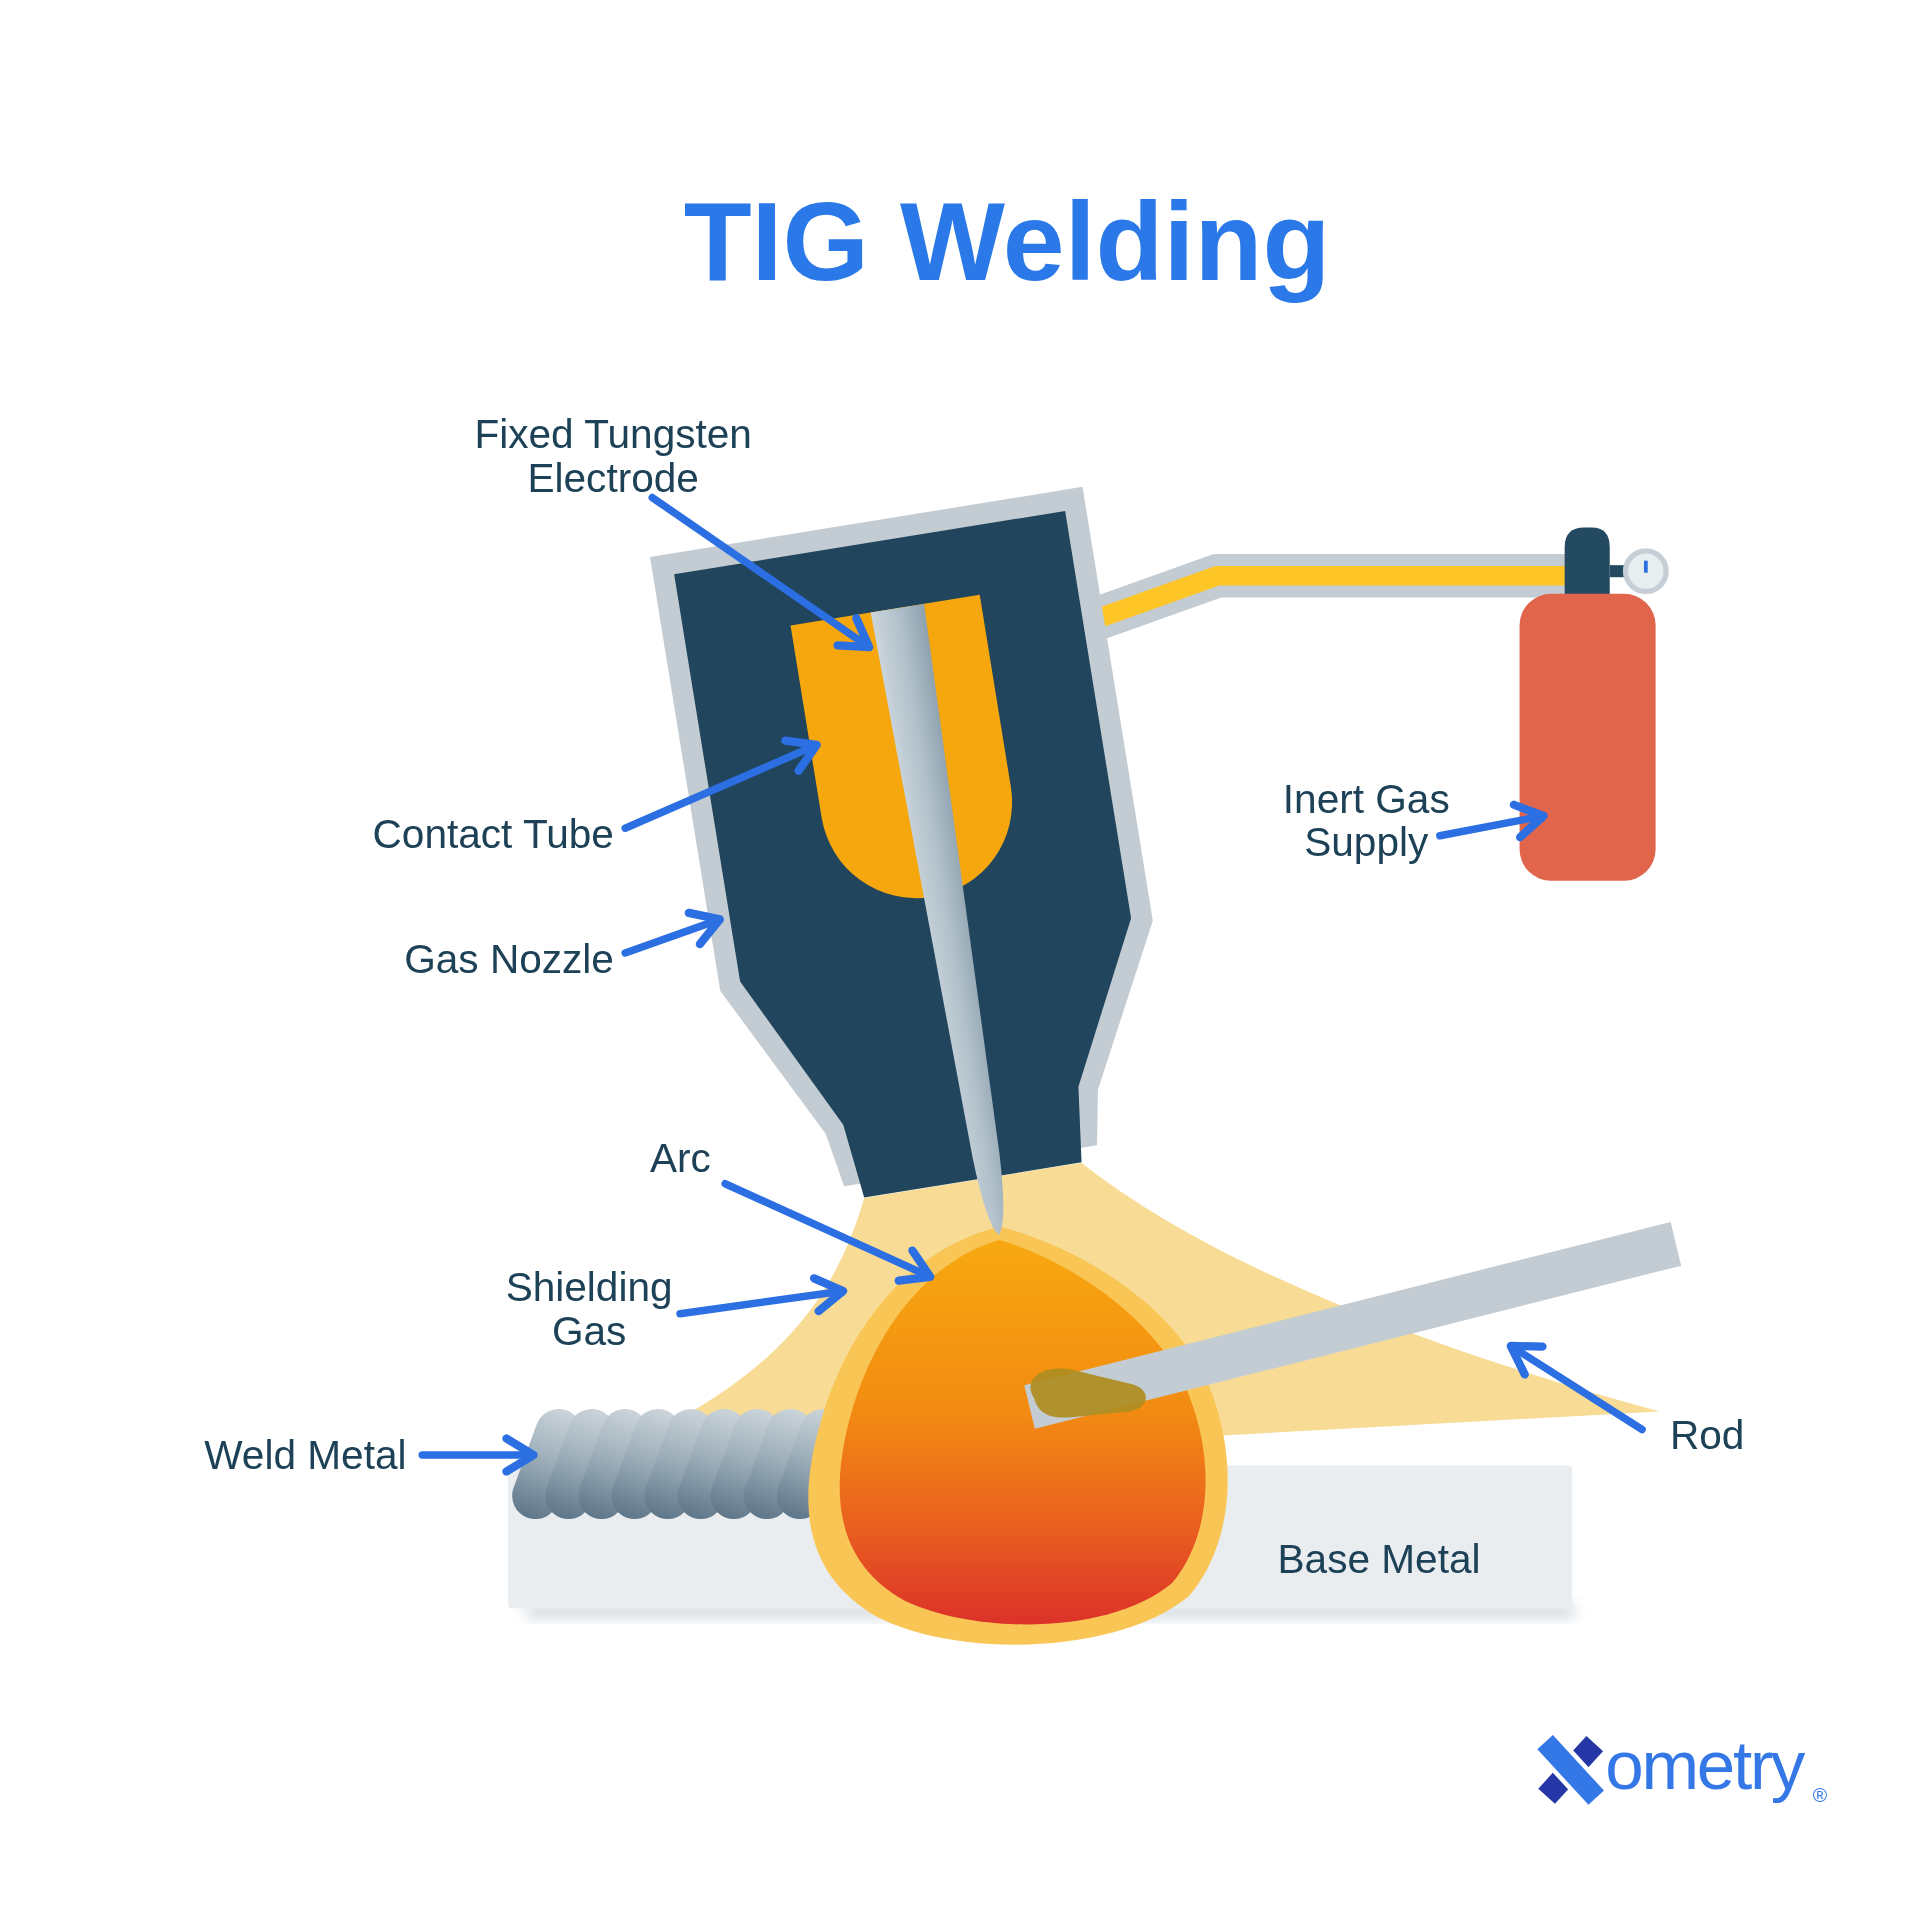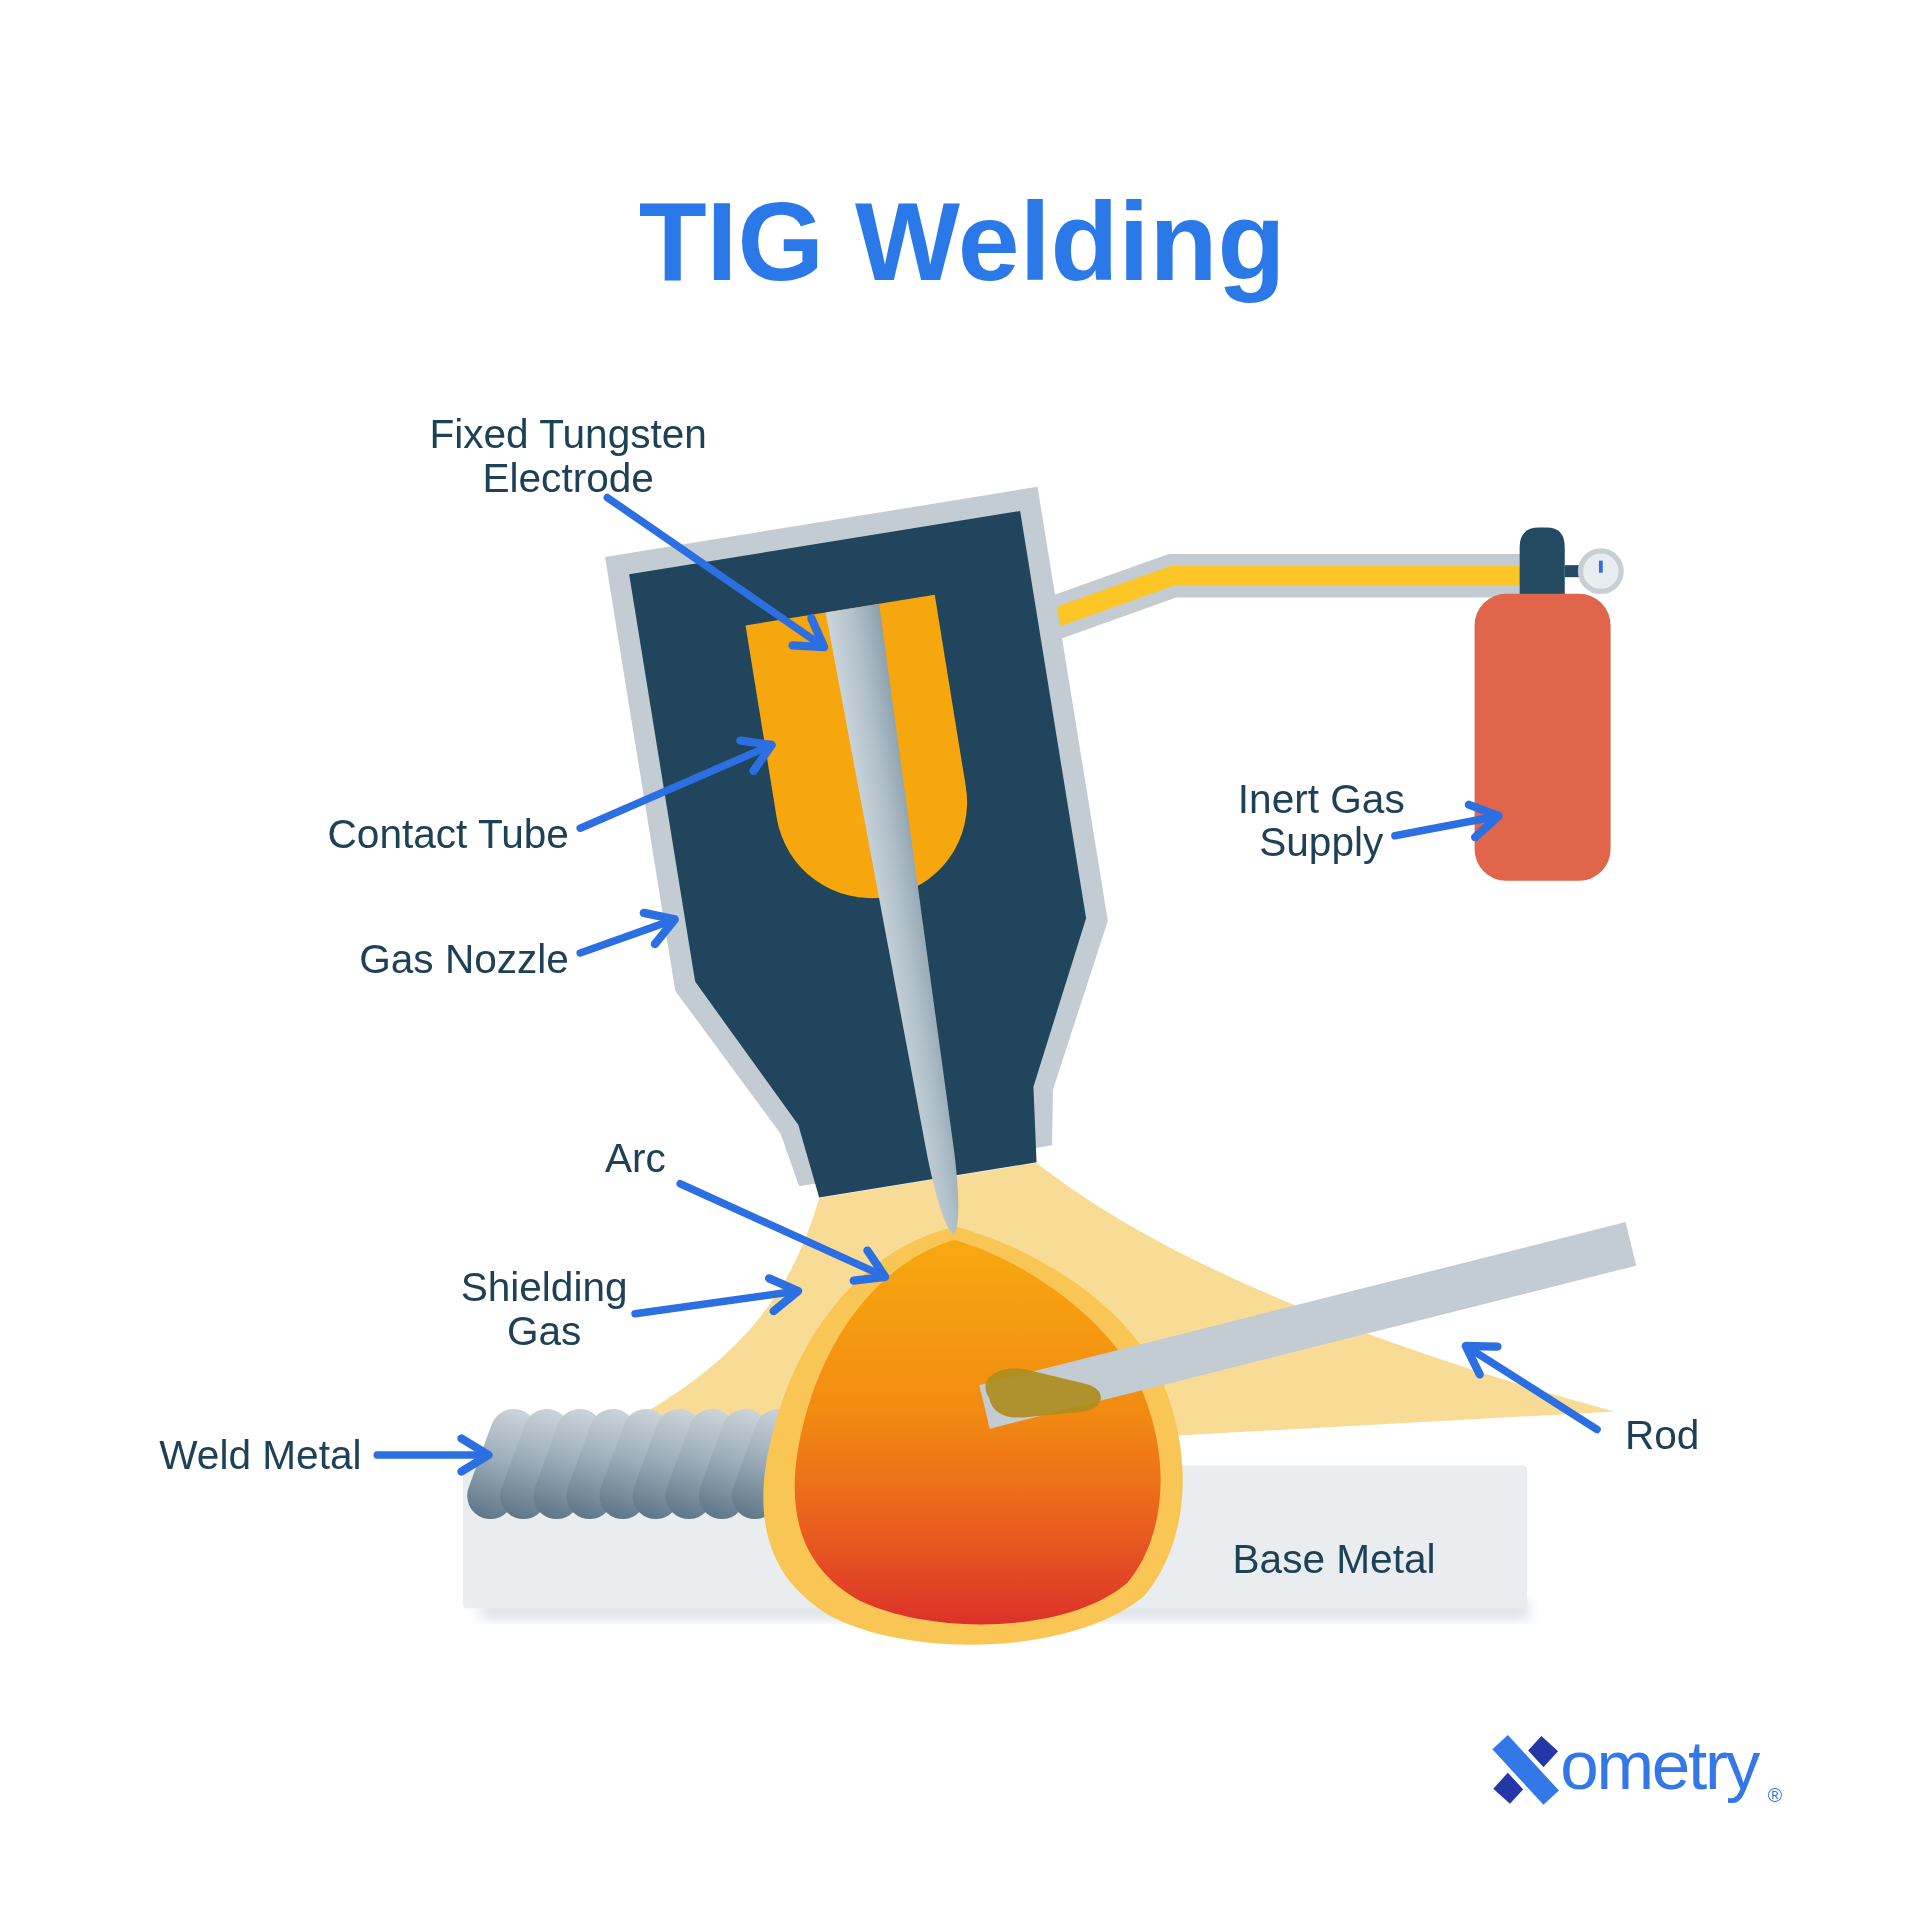--- a/index.html
+++ b/index.html
@@ -1,16 +1,16 @@
 <!DOCTYPE html>
 <html style="font-size:12px"><head>
 <meta charset="utf-8">
 <style>
   html,body{margin:0;padding:0;background:#ffffff;}
-  .stage{width:1604px;height:1924px;position:relative;background:#fff;}
+  .stage{width:1604px;height:1924px;position:relative;background:#fff;margin-left:45px;}
   svg{display:block;}
   text{font-family:"Liberation Sans", sans-serif;}
   .title-text{font-size:148px;font-weight:bold;}
   .lbl{font-size:54px;}
   .logo-text{font-size:92px;letter-spacing:-3px;}
   .logo-reg{font-size:26px;}
   .base-lbl{font-size:54px;}
 </style>
 </head>
 <body>

